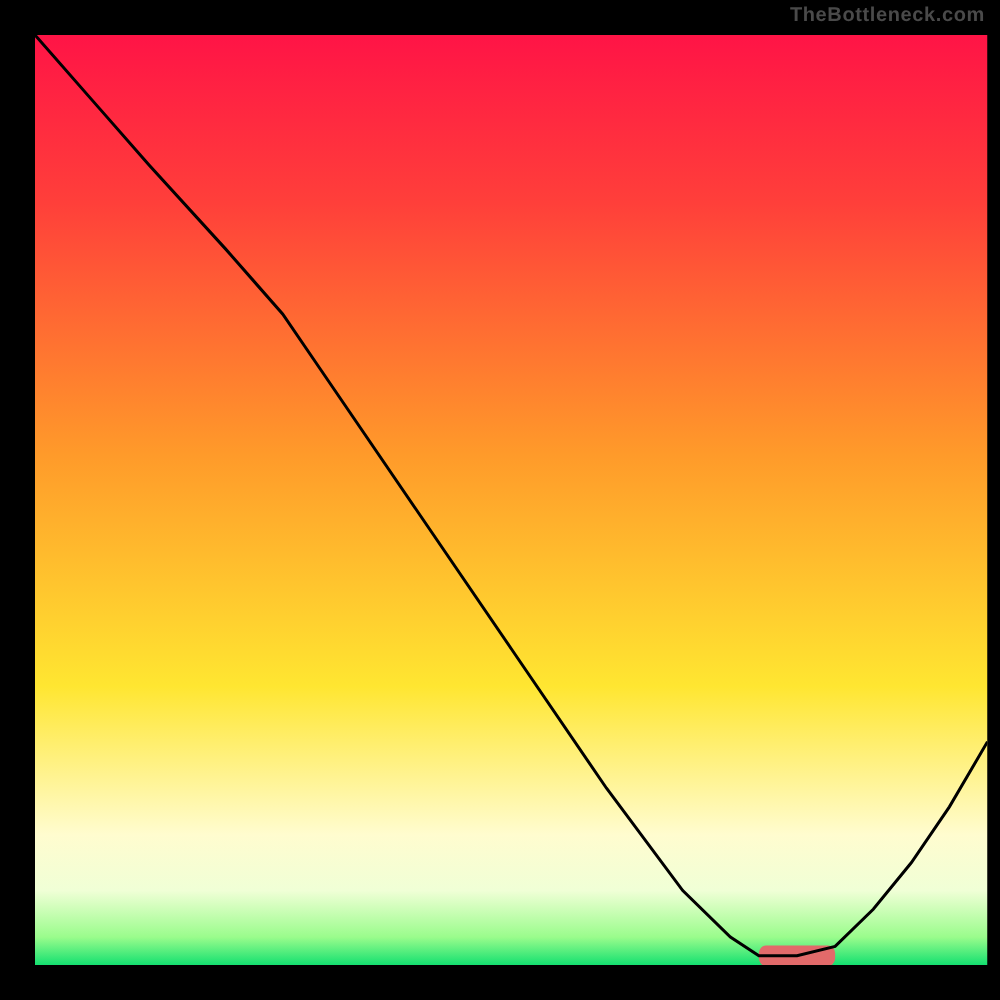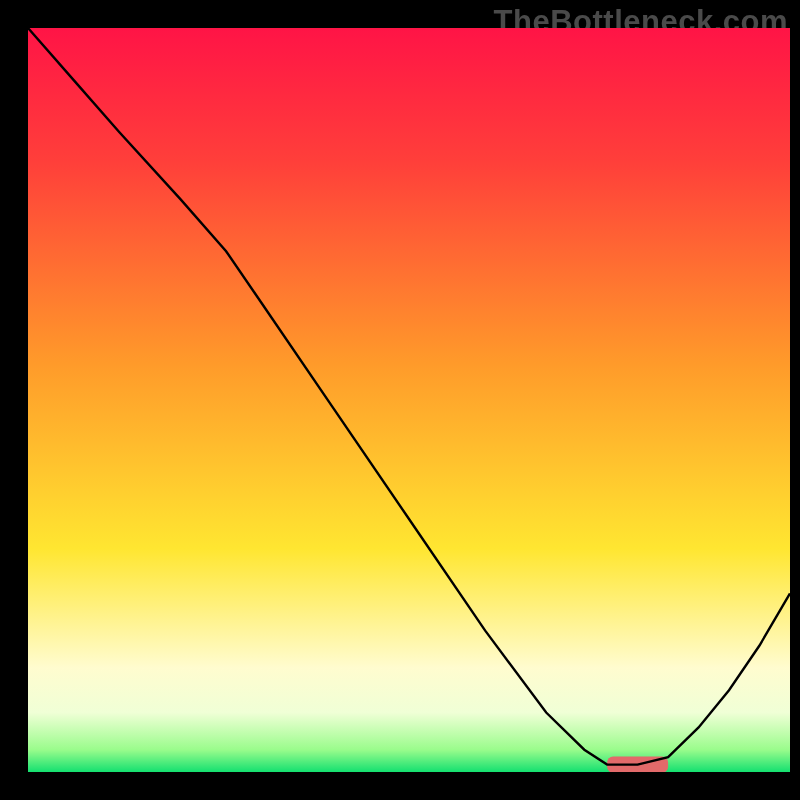--- a/index.html
+++ b/index.html
@@ -23,21 +23,21 @@
     left: 28px;
     top: 28px;
     width: 762px;   
     height: 744px;  
   }
   .watermark {
     position: absolute;
     top: 4px;
     right: 12px;
     color: #4a4a4a;
-    font-size: 31px;
+    font-size: 16px;
     font-weight: 600;
     letter-spacing: 0.5px;
     user-select: none;
   }
   svg { display: block; }
 </style>
 </head>
 <body>
 
 <div class="frame">

